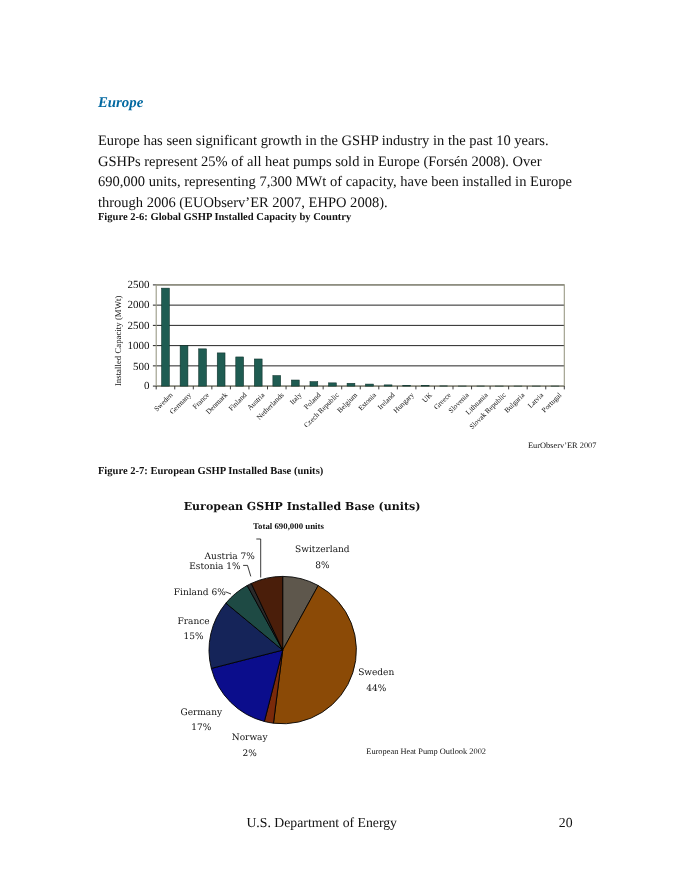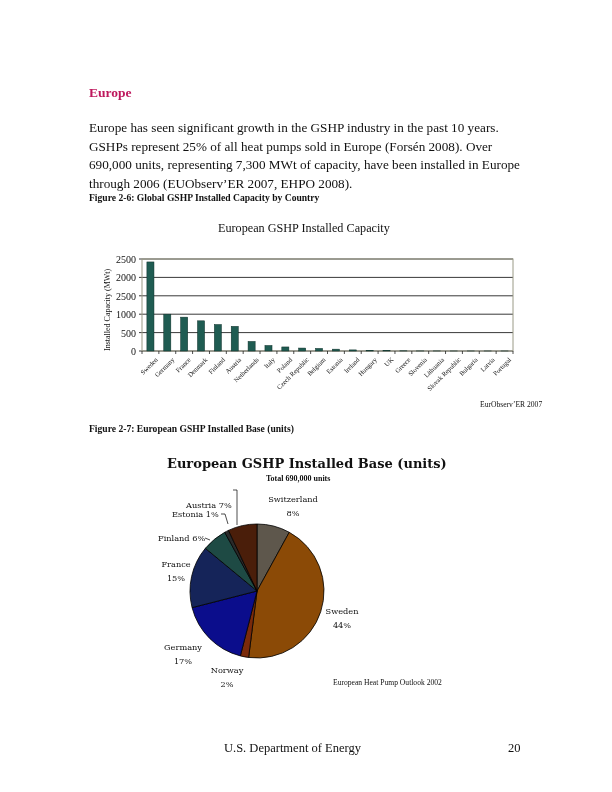--- a/index.html
+++ b/index.html
@@ -1,46 +1,45 @@
 <!DOCTYPE html>
 <html><head>
 <meta charset="utf-8">
 <style>
   html, body { margin: 0; padding: 0; background: #ffffff; }
   body { width: 612px; height: 792px; position: relative; overflow: hidden;
          font-family: "DejaVu Serif", "Liberation Serif", serif; color: #111; }
   .abs { position: absolute; }
-  .section-heading { left: 89px; top: 85px; font-family: "Liberation Serif", serif; font-weight: bold;
-                     font-size: 13.5px; color: #be185d; }
+  .section-heading { left: 89px; top: 85px; font-family: "Liberation Serif", serif; font-style: italic; font-weight: bold;
+                     font-size: 13.5px; color: #0369a1; }
   .body-text { left: 89px; top: 119px; width: 440px; font-family: "Liberation Serif", serif; font-size: 13.2px; line-height: 18.5px; }
   .body-text p { margin: 0; }
   .fig-caption { font-family: "Liberation Serif", serif; font-weight: bold; font-size: 9.6px; }
   .chart-title { font-family: "Liberation Serif", serif; font-size: 12.2px; }
   .tick { font-family: "Liberation Serif", serif; font-size: 10px; }
   .xlabel { font-family: "Liberation Serif", serif; font-size: 6.6px; transform-origin: right top; white-space: nowrap; }
   .ylabel { font-family: "Liberation Serif", serif; font-size: 8px; transform: rotate(-90deg); transform-origin: left top; white-space: nowrap; }
   .source { font-family: "Liberation Serif", serif; font-size: 7.6px; padding-left: 28px; }
-  .pie-title { font-family: "DejaVu Serif", serif; font-weight: bold; font-size: 13px; }
+  .pie-title { font-family: "DejaVu Serif", serif; font-weight: bold; font-size: 10px; }
   .pie-sub { font-family: "Liberation Serif", serif; font-weight: bold; font-size: 8px; }
   .pie-label { font-family: "DejaVu Serif", serif; font-size: 8.2px; text-align: center; line-height: 14px; }
   .footer { font-family: "Liberation Serif", serif; font-size: 12.5px; }
 </style>
 </head>
 <body>
 
 <div class="abs section-heading">Europe</div>
 
 <div class="abs body-text">
   <p>Europe has seen significant growth in the GSHP industry in the past 10 years. GSHPs represent 25% of all heat pumps sold in Europe (Forsén 2008). Over 690,000 units, representing 7,300 MWt of capacity, have been installed in Europe through 2006 (EUObserv’ER 2007, EHPO 2008).</p>
 </div>
 
 <div class="abs fig-caption" style="left:89px; top:192px;">Figure 2-6: Global GSHP Installed Capacity by Country</div>
 
 <div class="abs" style="left:0; top:0; width:612px; height:440px;">
-  <div class="abs chart-title" style="left:218px; top:221px;">European GSHP Installed Capacity</div>
   <div class="abs ylabel" style="left:103px; top:351px;">Installed Capacity (MWt)</div>
   <div id="yticks">
       <div class="abs tick" style="left: 116px; width: 20px; text-align: right; top: 254px;">2500</div>
       <div class="abs tick" style="left: 116px; width: 20px; text-align: right; top: 272.4px;">2000</div>
       <div class="abs tick" style="left: 116px; width: 20px; text-align: right; top: 290.8px;">2500</div>
       <div class="abs tick" style="left: 116px; width: 20px; text-align: right; top: 309.2px;">1000</div>
       <div class="abs tick" style="left: 116px; width: 20px; text-align: right; top: 327.6px;">500</div>
       <div class="abs tick" style="left: 116px; width: 20px; text-align: right; top: 346px;">0</div>
     </div>
   <svg class="abs" style="left:0; top:0;" width="612" height="440">
@@ -126,21 +125,21 @@
       <div class="abs xlabel" style="right: 138.159px; top: 356px; transform: rotate(-45deg);">Bulgaria</div>
       <div class="abs xlabel" style="right: 121.295px; top: 356px; transform: rotate(-45deg);">Latvia</div>
       <div class="abs xlabel" style="right: 104.432px; top: 356px; transform: rotate(-45deg);">Portugal</div>
     </div>
   <div class="abs source" style="left:452px; top:400px;">EurObserv’ER  2007</div>
 </div>
 
 <div class="abs fig-caption" style="left:89px; top:423px;">Figure 2-7: European GSHP Installed Base (units)</div>
 
 <div class="abs pie-title" style="left:167px; top:456px;">European GSHP Installed Base (units)</div>
-<div class="abs pie-sub" style="left:230px; top:474px;margin-left:36px;">Total 690,000 units</div>
+<div class="abs pie-sub" style="left:230px; top:474px;">Total 690,000 units</div>
 
 <svg class="abs" style="left:0; top:0;" width="612" height="792">
   <g id="pie">
       <path d="M257,591 L257,524 A67,67 0 0 1 289.2774961648149,532.2874524370611 Z" fill="#5e574c" stroke="#000" stroke-width="0.8"></path>
       <path d="M257,591 L289.2774961648149,532.2874524370611 A67,67 0 0 1 248.6026733511916,657.47168498807 Z" fill="#8b4a06" stroke="#000" stroke-width="0.8"></path>
       <path d="M257,591 L248.6026733511916,657.47168498807 A67,67 0 0 1 240.33777755995473,655.8950717956183 Z" fill="#7a2a0a" stroke="#000" stroke-width="0.8"></path>
       <path d="M257,591 L240.33777755995473,655.8950717956183 A67,67 0 0 1 192.10492820438174,607.6622224400453 Z" fill="#0b0d8c" stroke="#000" stroke-width="0.8"></path>
       <path d="M257,591 L192.10492820438174,607.6622224400453 A67,67 0 0 1 205.37561273402213,548.2925926868378 Z" fill="#152459" stroke="#000" stroke-width="0.8"></path>
       <path d="M257,591 L205.37561273402213,548.2925926868378 A67,67 0 0 1 224.72250383518508,532.2874524370611 Z" fill="#1e4a44" stroke="#000" stroke-width="0.8"></path>
       <path d="M257,591 L224.72250383518508,532.2874524370611 A67,67 0 0 1 228.4727874651401,530.3765874847767 Z" fill="#2a2a2a" stroke="#000" stroke-width="0.8"></path>

